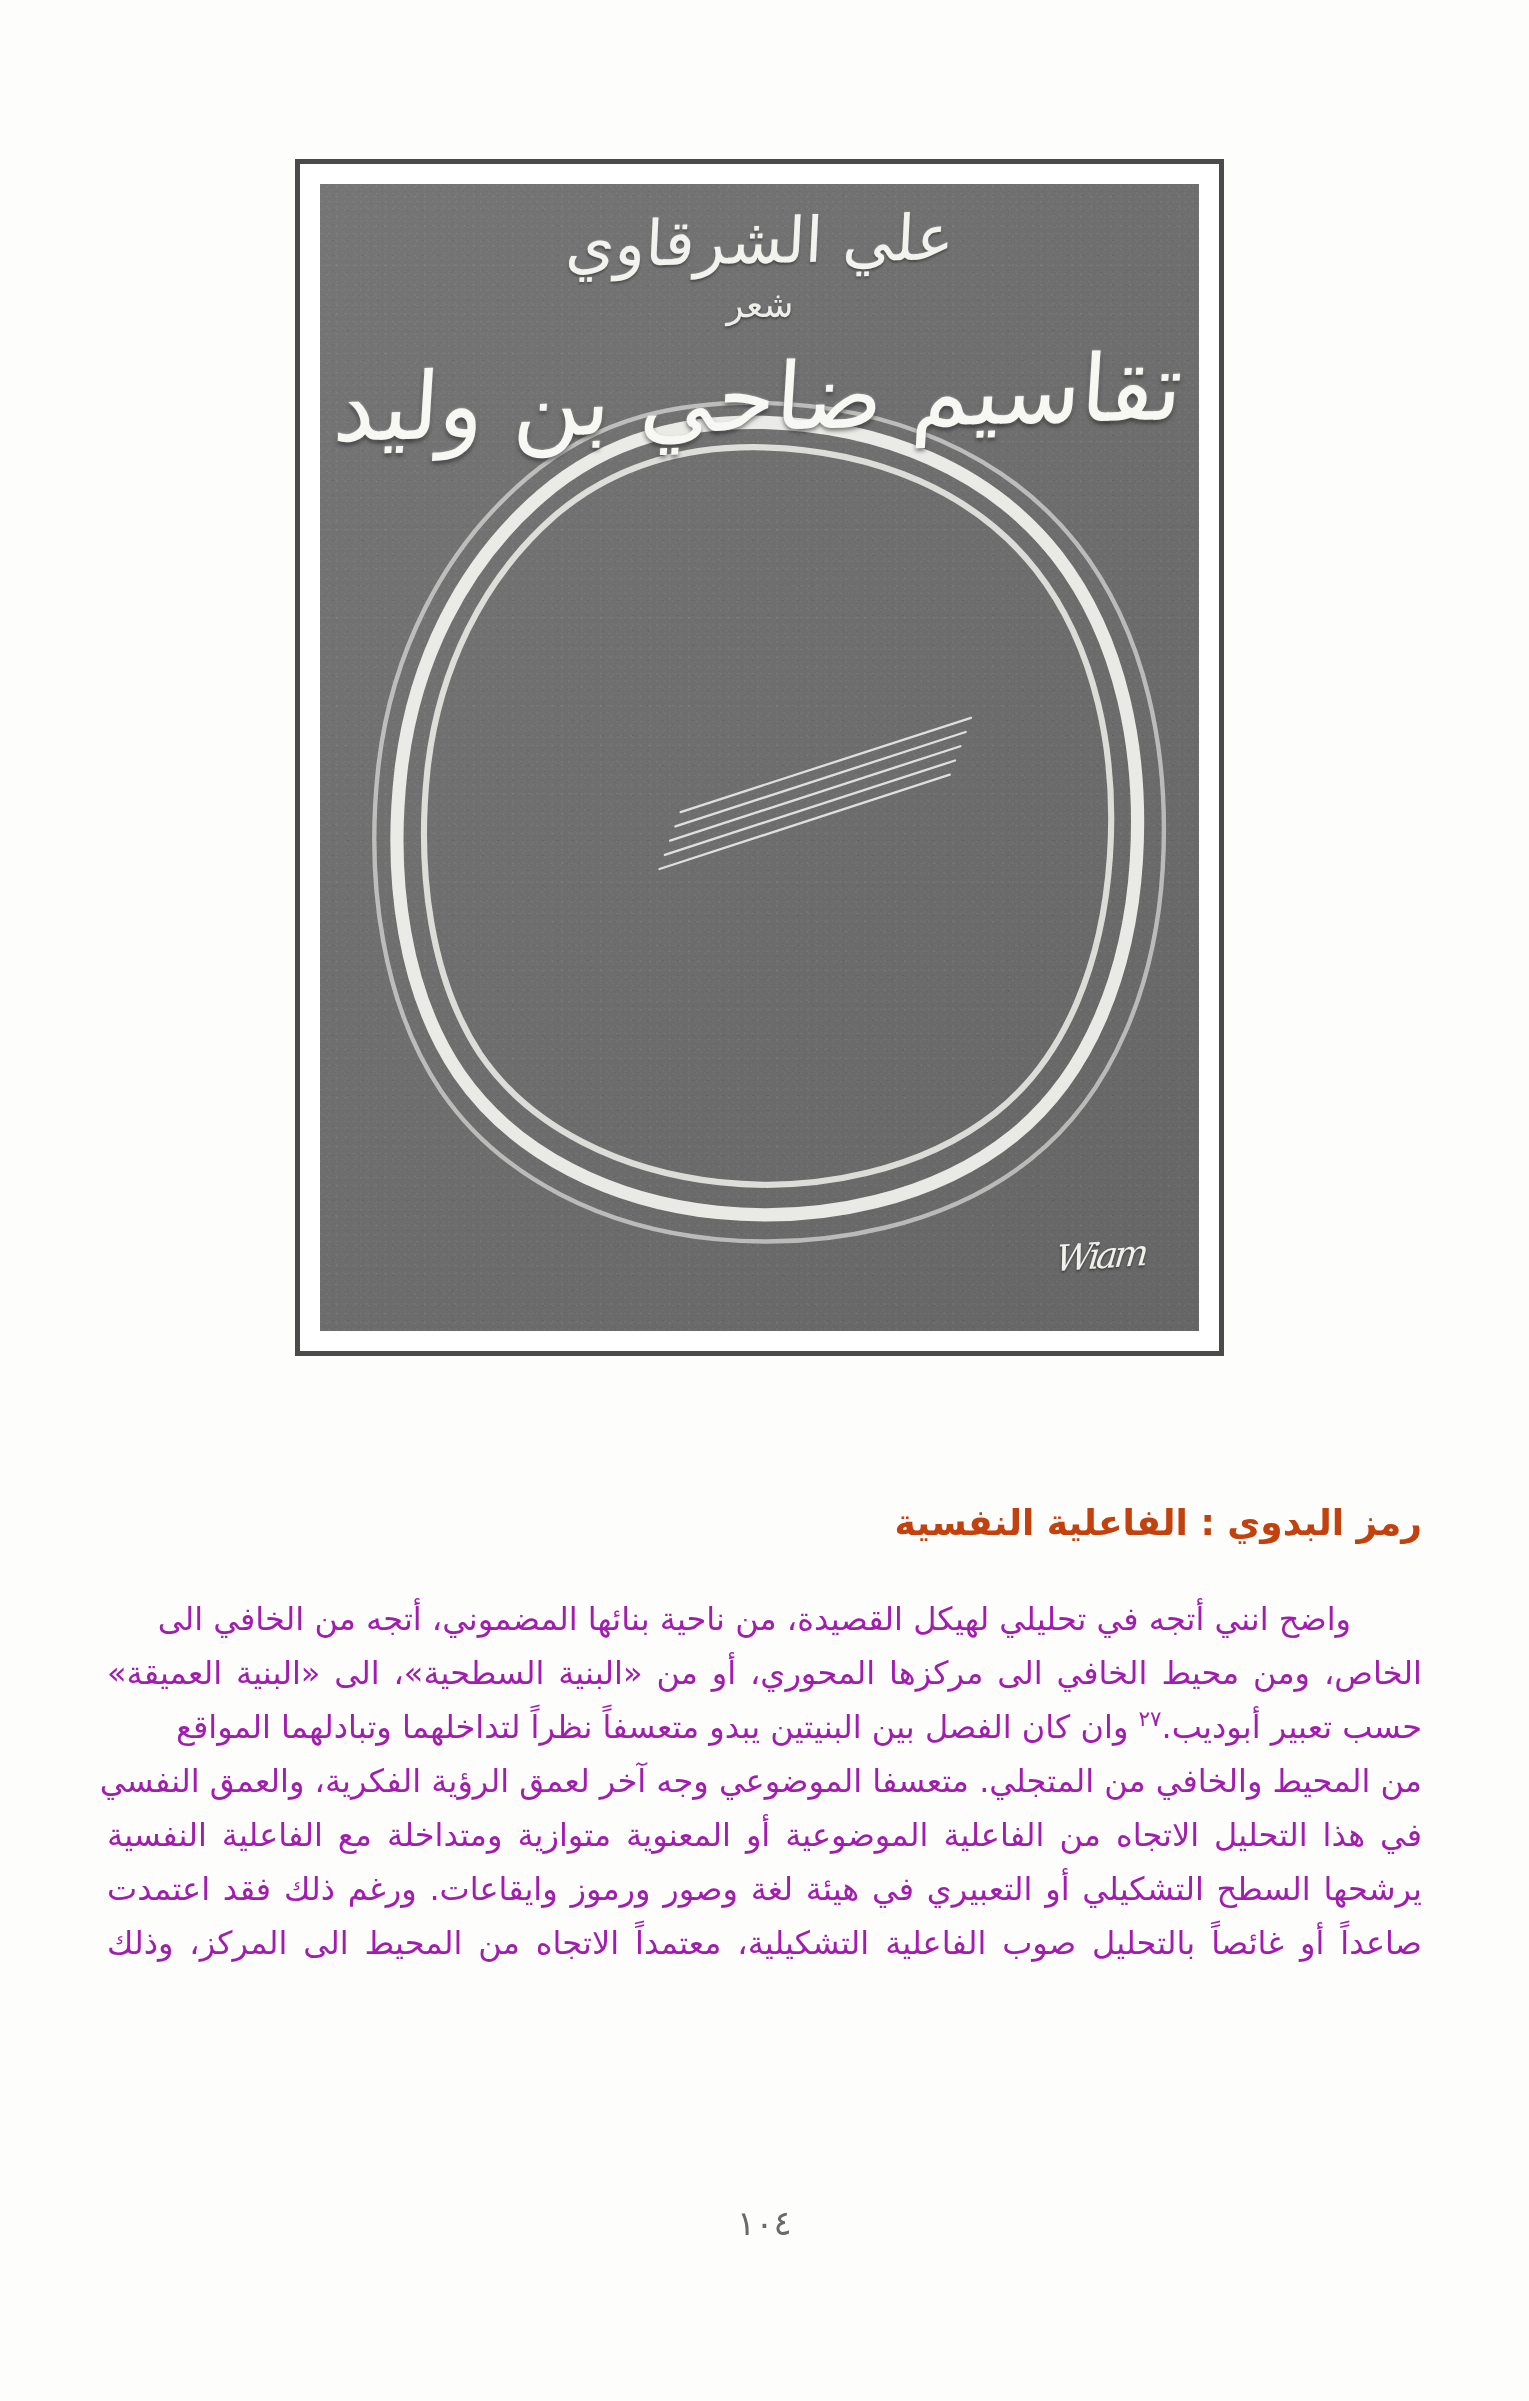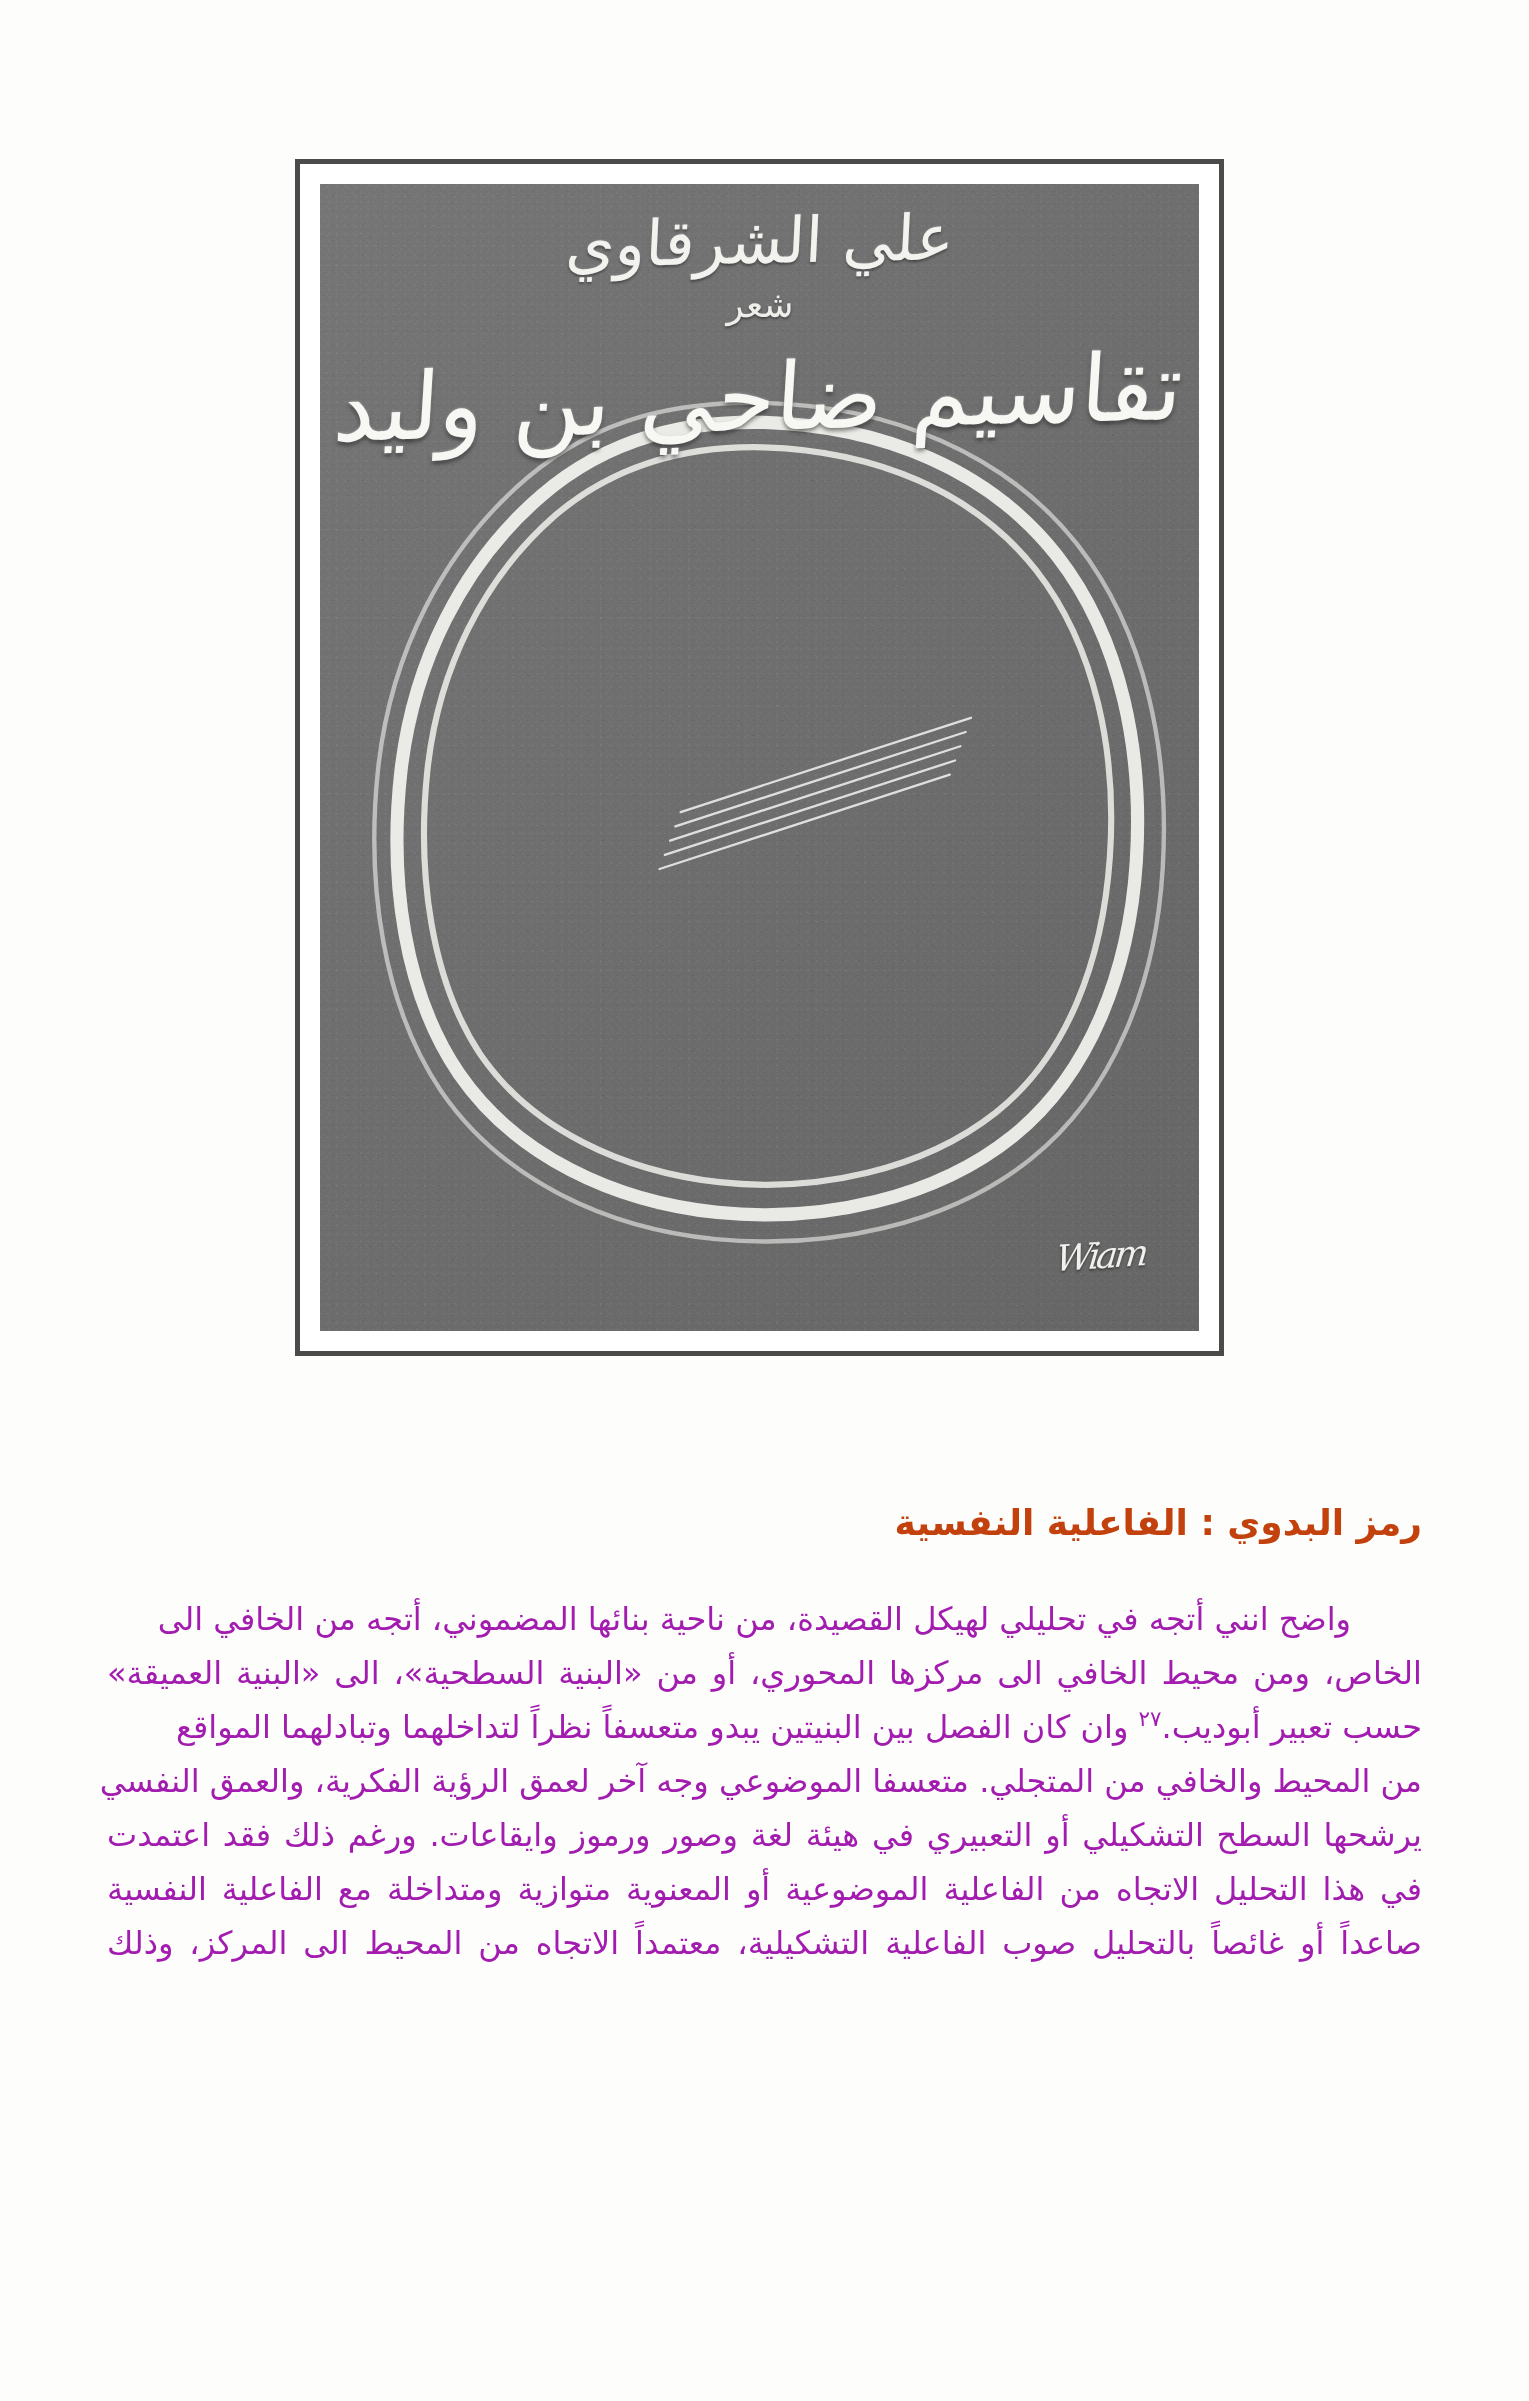--- a/index.html
+++ b/index.html
@@ -237,20 +237,21 @@
     </div>
   </div>
 
   <h2 class="section-heading">رمز البدوي : الفاعلية النفسية</h2>
 
   <div class="body-text">
     <span class="line"><span class="indent"></span><span class="w">واضح انني أتجه في تحليلي لهيكل القصيدة، من ناحية بنائها المضموني، أتجه من الخافي الى</span></span>
     <span class="line">الخاص، ومن محيط الخافي الى مركزها المحوري، أو من «البنية السطحية»، الى «البنية العميقة»</span>
     <span class="line"><span class="w">حسب تعبير أبوديب.<sup class="fn">٢٧</sup> وان كان الفصل بين البنيتين يبدو متعسفاً نظراً لتداخلهما وتبادلهما المواقع</span></span>
     <span class="line">من المحيط والخافي من المتجلي. متعسفا الموضوعي وجه آخر لعمق الرؤية الفكرية، والعمق النفسي</span>
+    <span class="line">في هذا التحليل الاتجاه من الفاعلية الموضوعية أو المعنوية متوازية ومتداخلة مع الفاعلية النفسية</span>
     <span class="line">يرشحها السطح التشكيلي أو التعبيري في هيئة لغة وصور ورموز وايقاعات. ورغم ذلك فقد اعتمدت</span>
-    <span class="line">في هذا التحليل الاتجاه من الفاعلية الموضوعية أو المعنوية متوازية ومتداخلة مع الفاعلية النفسية</span>
     <span class="line">صاعداً أو غائصاً بالتحليل صوب الفاعلية التشكيلية، معتمداً الاتجاه من المحيط الى المركز، وذلك</span>
   </div>
 
+  <div class="page-number">١٠٤</div>
 
 </div>
 
 
 </body></html>

